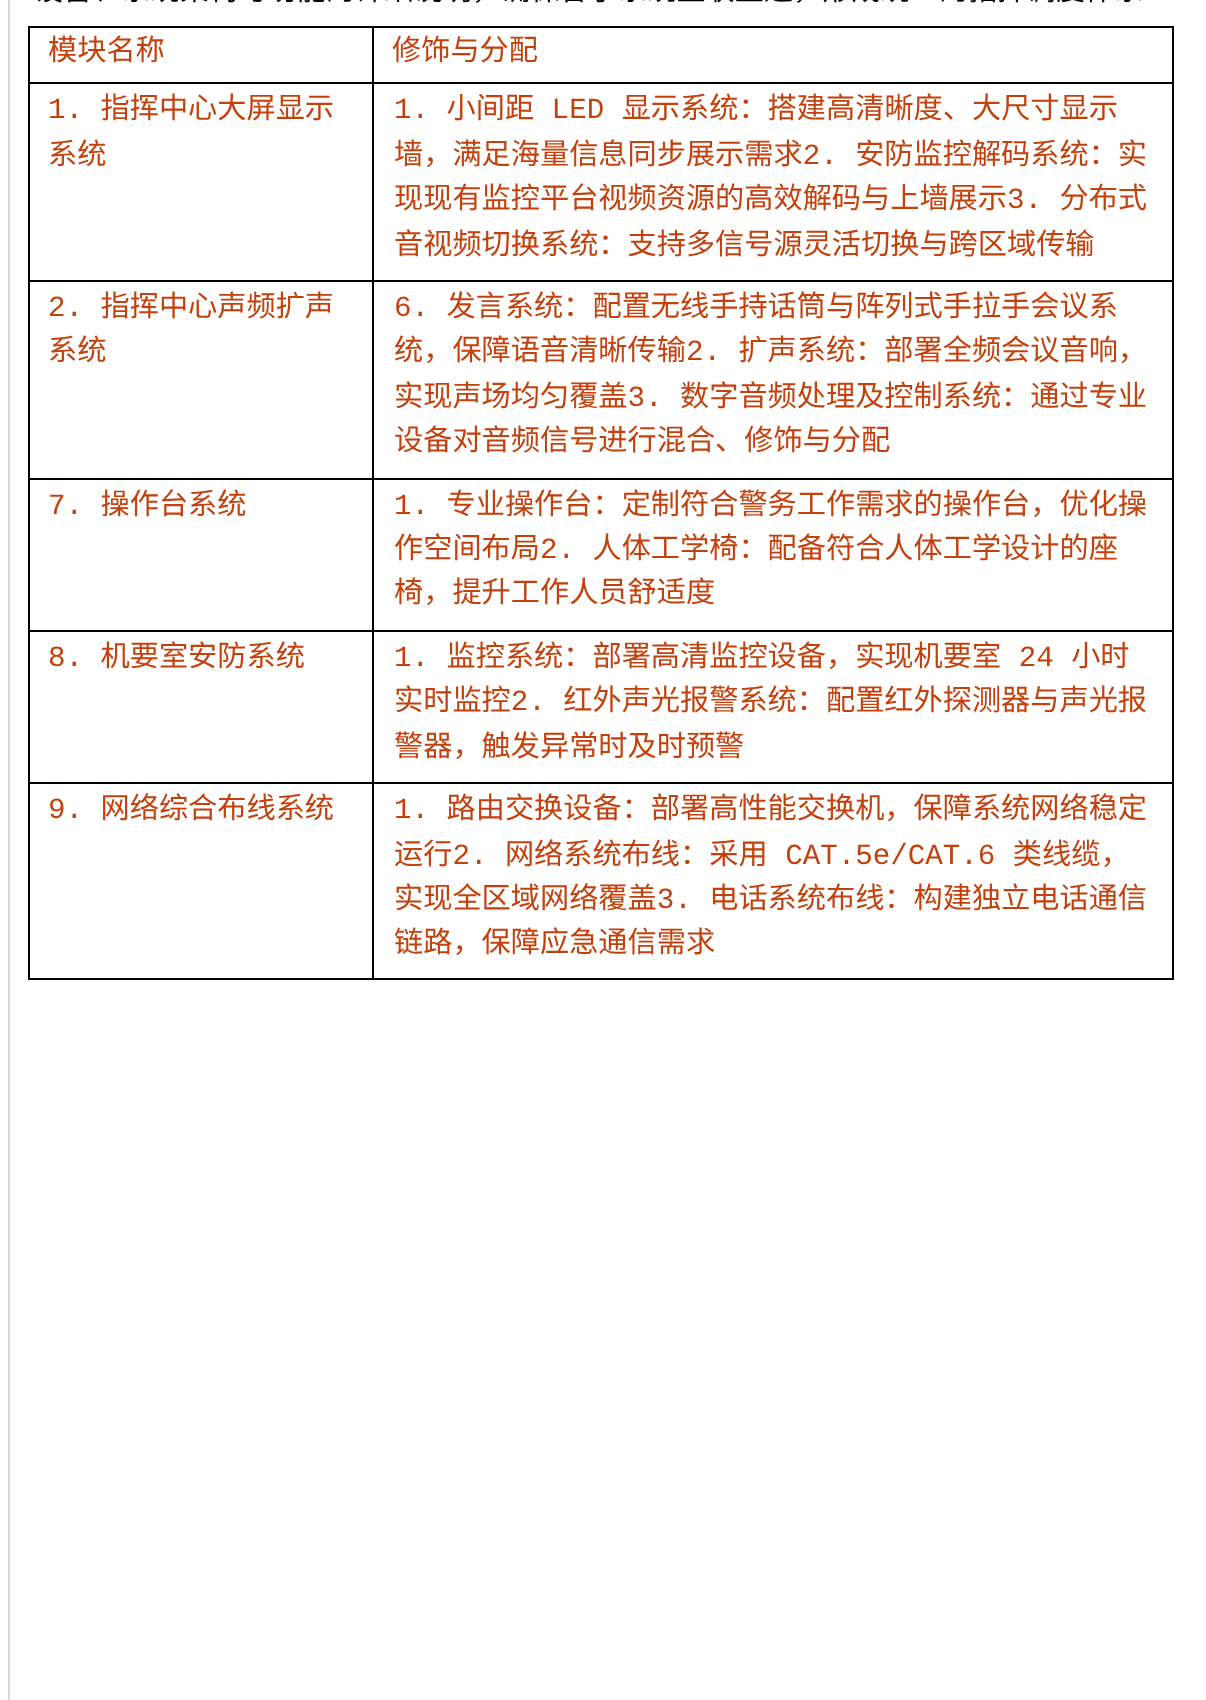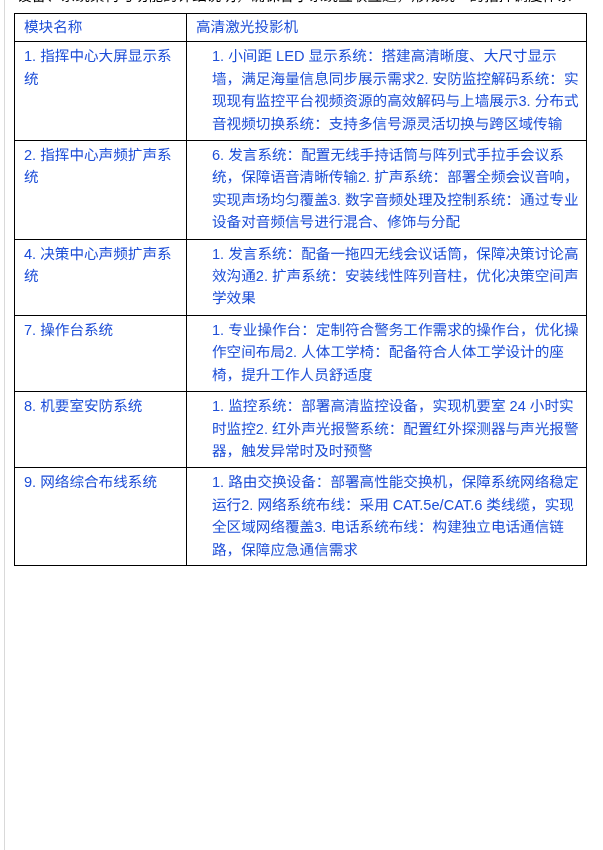--- a/index.html
+++ b/index.html
@@ -64,38 +64,39 @@
   table.spec-table col.col-content { width: 400px; }
 
   table.spec-table th,
   table.spec-table td {
     border: 1px solid #000000;
     vertical-align: top;
     text-align: left;
     font-weight: normal;
     font-size: 14.6px;
     line-height: 22.4px;
-    color: #1d4ed8;
+    color: #c2410c;
     padding: 3px 8px 5px 9px;
+    font-family: Liberation Mono, monospace;
   }
 
   table.spec-table thead th {
     padding-top: 2px;
     padding-bottom: 3px;
     height: 20px;
   }
 
   table.spec-table td.module-cell {
     padding-right: 6px;
     margin-left: 48px;
   }
 
   table.spec-table td.content-cell {
     padding-right: 7px;
-    padding-left: 25px;
+    padding-left: 10px;
   }
 
   
   table.spec-table tr:last-child td {
     padding-bottom: 4px;
   }
 </style>
 </head>
 <body>
 
@@ -107,35 +108,31 @@
 
 <div class="table-wrap">
   <table class="spec-table">
     <colgroup>
       <col class="col-module">
       <col class="col-content">
     </colgroup>
     <thead>
       <tr>
         <th>模块名称</th>
-        <th>高清激光投影机</th>
+        <th>修饰与分配</th>
       </tr>
     </thead>
     <tbody>
       <tr>
         <td class="module-cell">1. 指挥中心大屏显示系统</td>
         <td class="content-cell">1. 小间距 LED 显示系统：搭建高清晰度、大尺寸显示墙，满足海量信息同步展示需求2. 安防监控解码系统：实现现有监控平台视频资源的高效解码与上墙展示3. 分布式音视频切换系统：支持多信号源灵活切换与跨区域传输</td>
       </tr>
       <tr>
         <td class="module-cell">2. 指挥中心声频扩声系统</td>
         <td class="content-cell">6. 发言系统：配置无线手持话筒与阵列式手拉手会议系统，保障语音清晰传输2. 扩声系统：部署全频会议音响，实现声场均匀覆盖3. 数字音频处理及控制系统：通过专业设备对音频信号进行混合、修饰与分配</td>
-      </tr>
-      <tr>
-        <td class="module-cell">4. 决策中心声频扩声系统</td>
-        <td class="content-cell">1. 发言系统：配备一拖四无线会议话筒，保障决策讨论高效沟通2. 扩声系统：安装线性阵列音柱，优化决策空间声学效果</td>
       </tr>
       <tr>
         <td class="module-cell">7. 操作台系统</td>
         <td class="content-cell">1. 专业操作台：定制符合警务工作需求的操作台，优化操作空间布局2. 人体工学椅：配备符合人体工学设计的座椅，提升工作人员舒适度</td>
       </tr>
       <tr>
         <td class="module-cell">8. 机要室安防系统</td>
         <td class="content-cell">1. 监控系统：部署高清监控设备，实现机要室 24 小时实时监控2. 红外声光报警系统：配置红外探测器与声光报警器，触发异常时及时预警</td>
       </tr>
       <tr>

